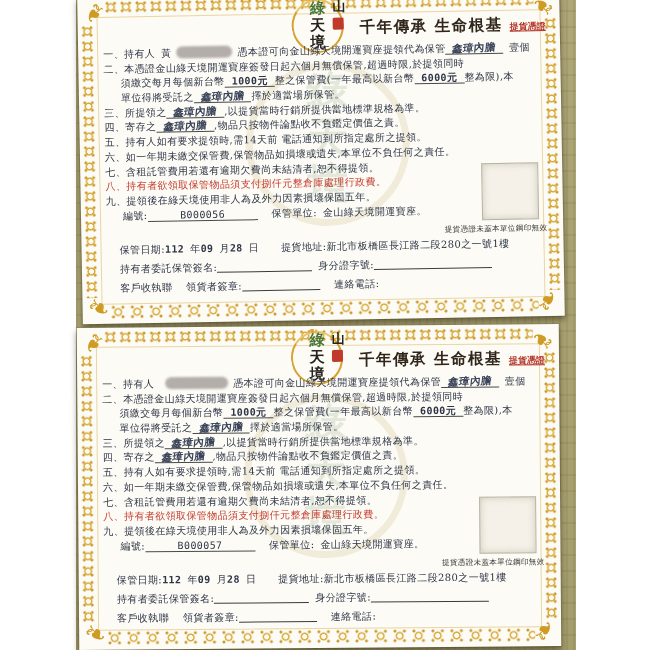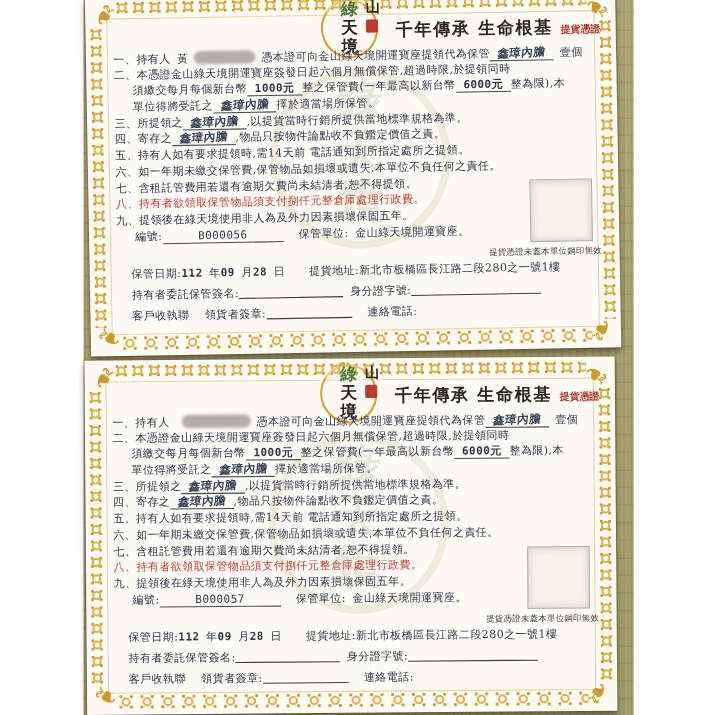--- a/index.html
+++ b/index.html
@@ -64,21 +64,21 @@
     font-family:"DejaVu Sans",sans-serif;transform:rotate(180deg);}
   .logo .lchar{position:absolute;left:15px;width:22px;text-align:center;font-weight:bold;font-size:15px;line-height:16px;}
   .logo .g{top:2px;color:#47763b;}
   .logo .k1{top:19px;color:#25221d;}
   .logo .k2{top:36px;color:#25221d;}
   .logo .side{position:absolute;right:4px;top:0;font-size:13px;font-weight:bold;color:#25221d;}
   .logo .seal{position:absolute;right:6px;top:20px;width:11px;height:12px;background:#bf3a2b;border-radius:1.5px;}
   
   .titlebox{position:absolute;left:282px;top:24px;white-space:nowrap;}
   .title{font-size:15.5px;font-weight:bold;color:#30251a;letter-spacing:1.5px;}
-  .tag{font-size:9px;color:#b5362a;margin-left:7px;font-weight:bold;}
+  .tag{font-size:9px;color:#b5362a;margin-left:7px;font-weight:bold;text-decoration:underline;}
   
   .clauses{position:absolute;left:25px;right:16px;top:50px;font-size:10px;line-height:14.7px;
     letter-spacing:.4px;white-space:nowrap;}
   .ln{height:14.7px;}
   .ln.ind{padding-left:17px;}
   .red{color:#c43a2c;}
   .u{display:inline-block;border-bottom:1px solid #4a4a4a;padding:0 7px;line-height:11px;}
   .hand{display:inline-block;font-weight:bold;color:#3a4459;font-size:10.5px;
     transform:rotate(-2deg) skewX(-8deg);}
   .num{font-family:"DejaVu Sans Mono","Liberation Mono",monospace;}

